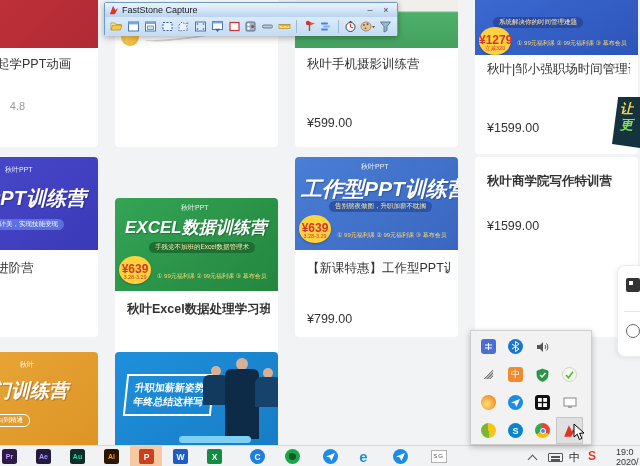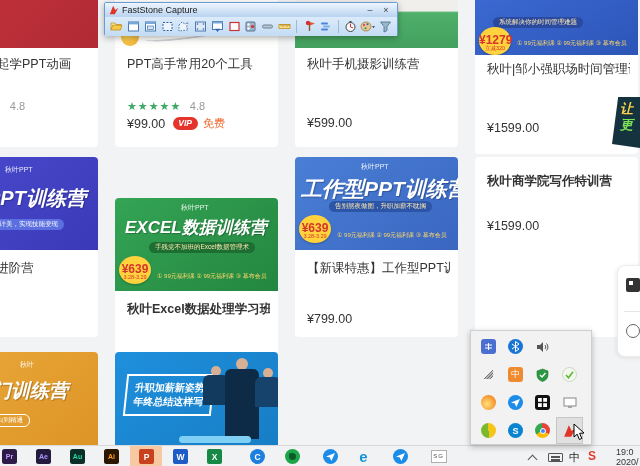--- a/index.html
+++ b/index.html
@@ -93,32 +93,20 @@
         <span class="rval">4.8</span>
       </div>
     </div>
   </div>
 
   <div class="card" style="left:115px;top:-45px;height:192px;">
     <div class="cimg" style="background:#fdfdfb;">
       <div style="position:absolute;left:6px;bottom:2px;width:18px;height:18px;border-radius:50%;background:radial-gradient(circle at 35% 35%,#ffd95e,#f0a92b);"></div>
       <div style="position:absolute;left:30px;bottom:8px;width:70px;height:8px;border-bottom:2px solid #cfd4d9;border-radius:50%;transform:rotate(-6deg);"></div>
     </div>
-    <div class="cbody" style="height:99px;">
-      <div class="ctitle" style="top:8px;">PPT高手常用20个工具</div>
-      <div class="crating" style="top:48px;">
-        <span class="stars">★★★★★</span>
-        <span class="rval">4.8</span>
-      </div>
-      <div class="cprice-row" style="top:68px;">
-        <span class="cprice">¥99.00</span>
-        <span class="vip">VIP</span>
-        <span class="free">免费</span>
-      </div>
-    </div>
   </div>
 
   <div class="card" style="left:295px;top:-45px;height:192px;">
     <div class="cimg" style="background:linear-gradient(#f0efec 0%,#f0efec 60%,#4fb06a 62%,#43a05e 100%);"></div>
     <div class="cbody" style="height:99px;">
       <div class="ctitle" style="top:8px;">秋叶手机摄影训练营</div>
       <div class="cprice-row" style="top:68px;justify-content:center;">
         <span class="cprice">¥599.00</span>
       </div>
     </div>

